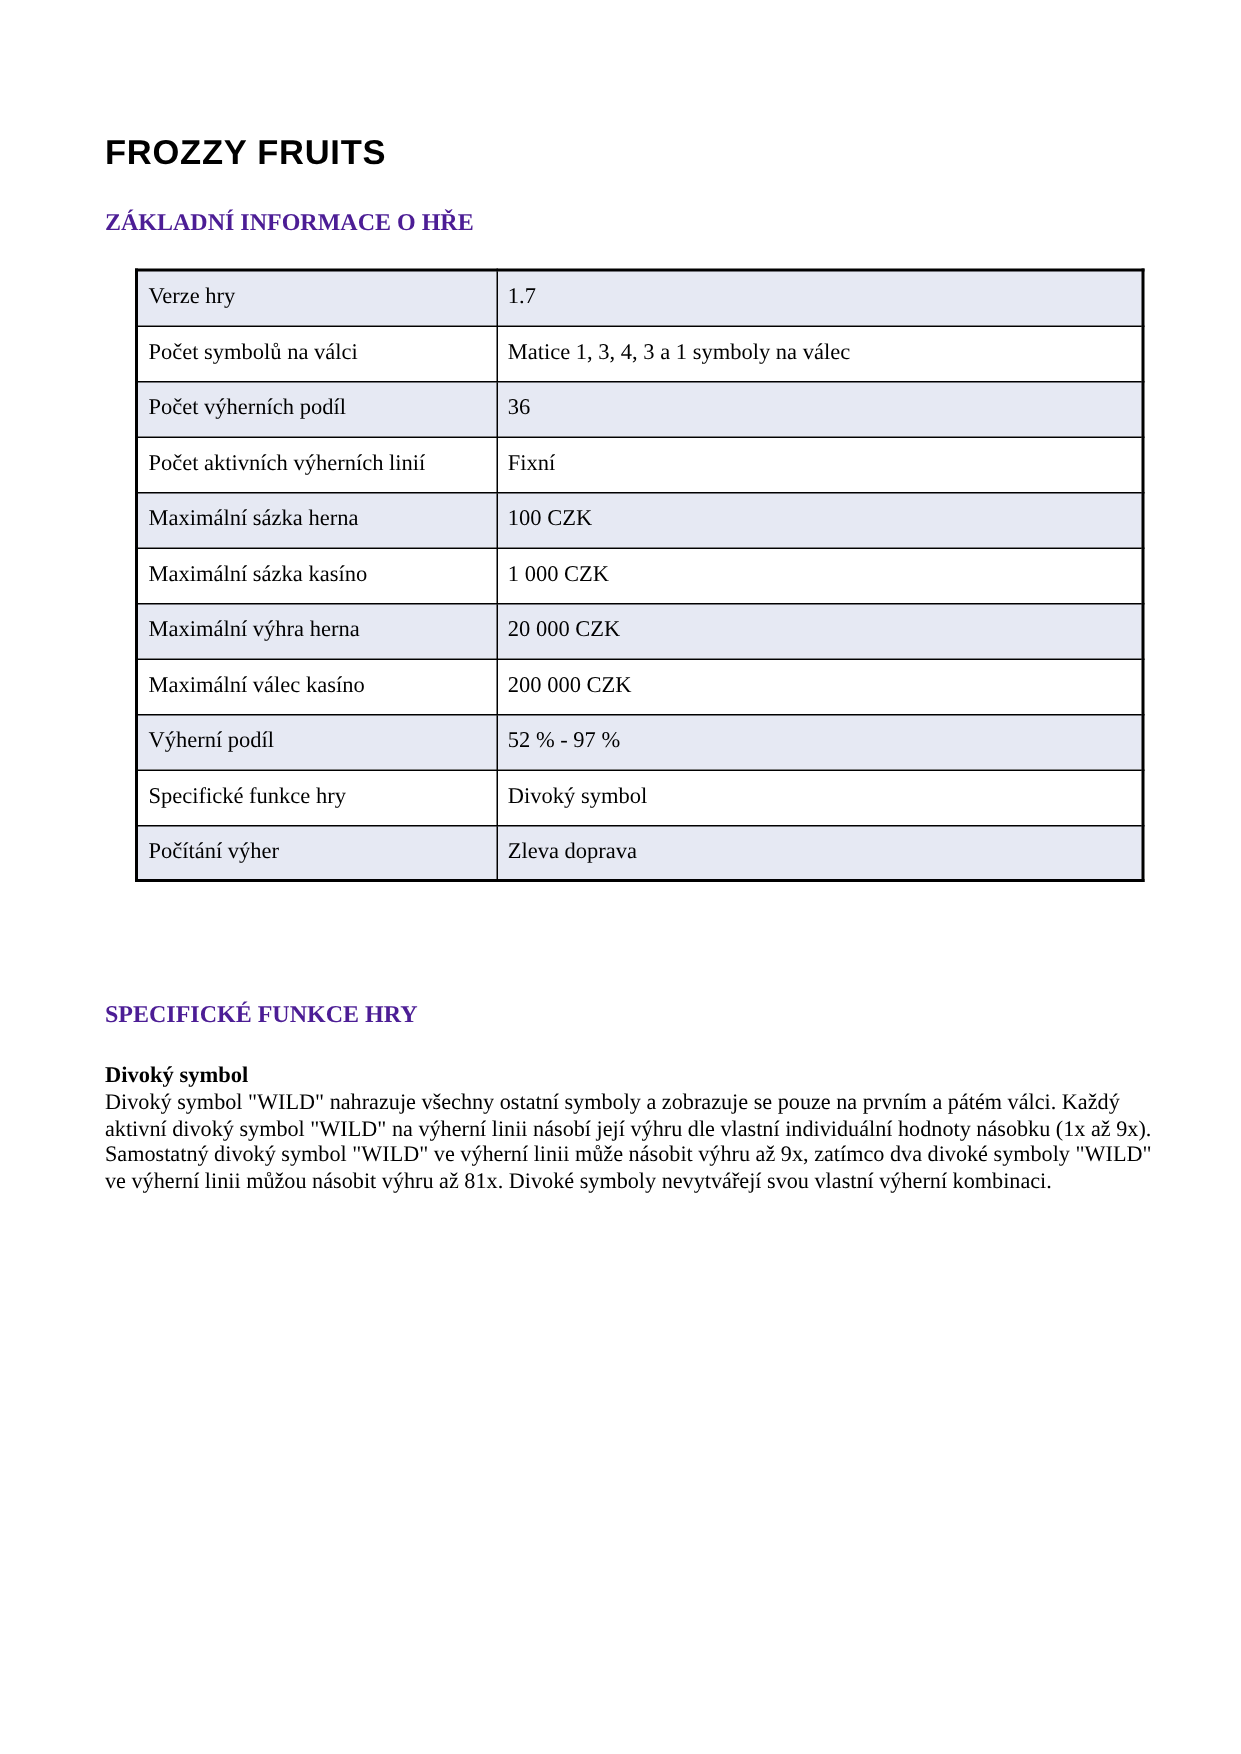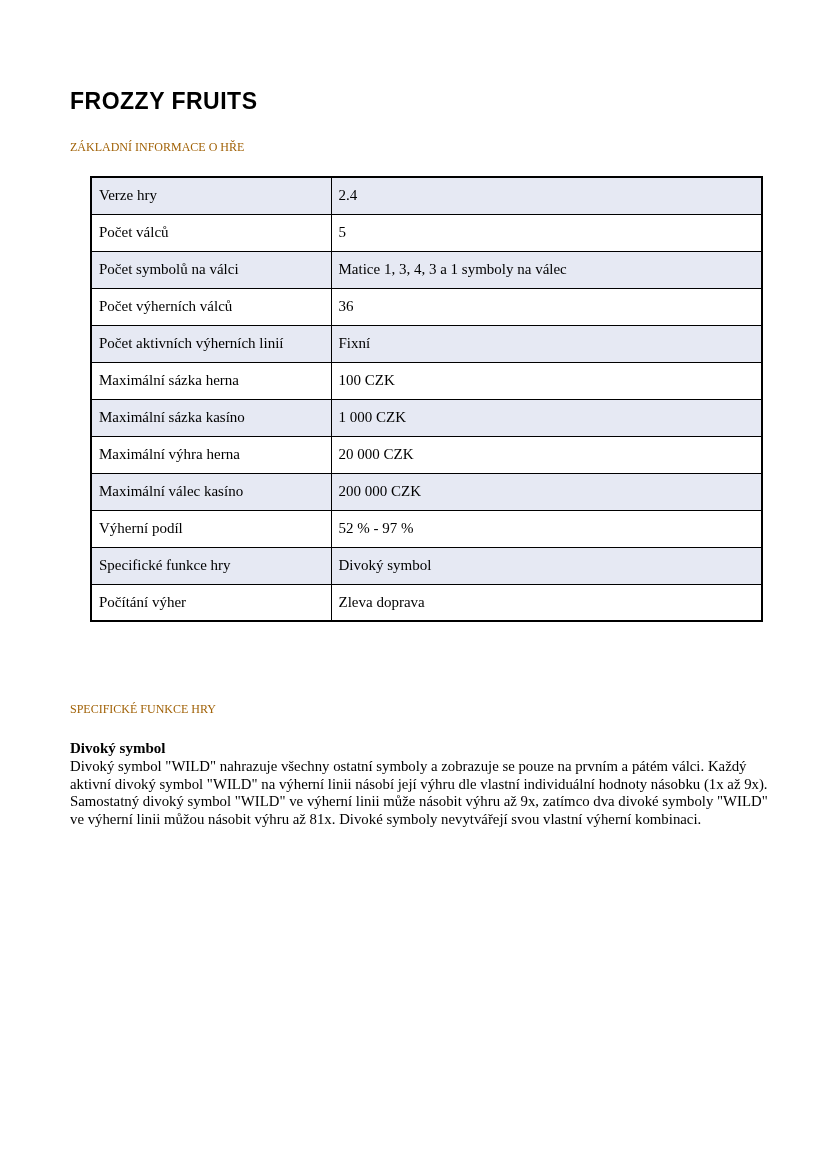--- a/index.html
+++ b/index.html
@@ -18,23 +18,23 @@
     margin: 88px 70px 0 70px;
     font-family: "Liberation Sans", sans-serif;
     font-weight: bold;
     font-size: 23px;
     letter-spacing: 0.5px;
     color: #000000;
   }
   .section-heading {
     margin: 25px 70px 0 70px;
     font-family: "Liberation Serif", serif;
-    font-weight: normal;
-    font-size: 12px;
-    color: #a16207;
+    font-weight: bold;
+    font-size: 16px;
+    color: #4c1d95;
   }
   table.info-table {
     margin: 21px 4px 0 90px;
     width: 673px;
     border-collapse: collapse;
     border: 2px solid #000000;
   }
   table.info-table td {
     border: 1px solid #000000;
     height: 37px;
@@ -65,32 +65,28 @@
 <div class="page">
 
   <h1 class="doc-title">FROZZY FRUITS</h1>
 
   <h2 class="section-heading">ZÁKLADNÍ INFORMACE O HŘE</h2>
 
   <table class="info-table">
     <tbody>
       <tr>
         <td class="label-cell">Verze hry</td>
-        <td>2.4</td>
-      </tr>
-      <tr>
-        <td class="label-cell">Počet válců</td>
-        <td>5</td>
+        <td>1.7</td>
       </tr>
       <tr>
         <td class="label-cell">Počet symbolů na válci</td>
         <td>Matice 1, 3, 4, 3 a 1 symboly na válec</td>
       </tr>
       <tr>
-        <td class="label-cell">Počet výherních válců</td>
+        <td class="label-cell">Počet výherních podíl</td>
         <td>36</td>
       </tr>
       <tr>
         <td class="label-cell">Počet aktivních výherních linií</td>
         <td>Fixní</td>
       </tr>
       <tr>
         <td class="label-cell">Maximální sázka herna</td>
         <td>100 CZK</td>
       </tr>

